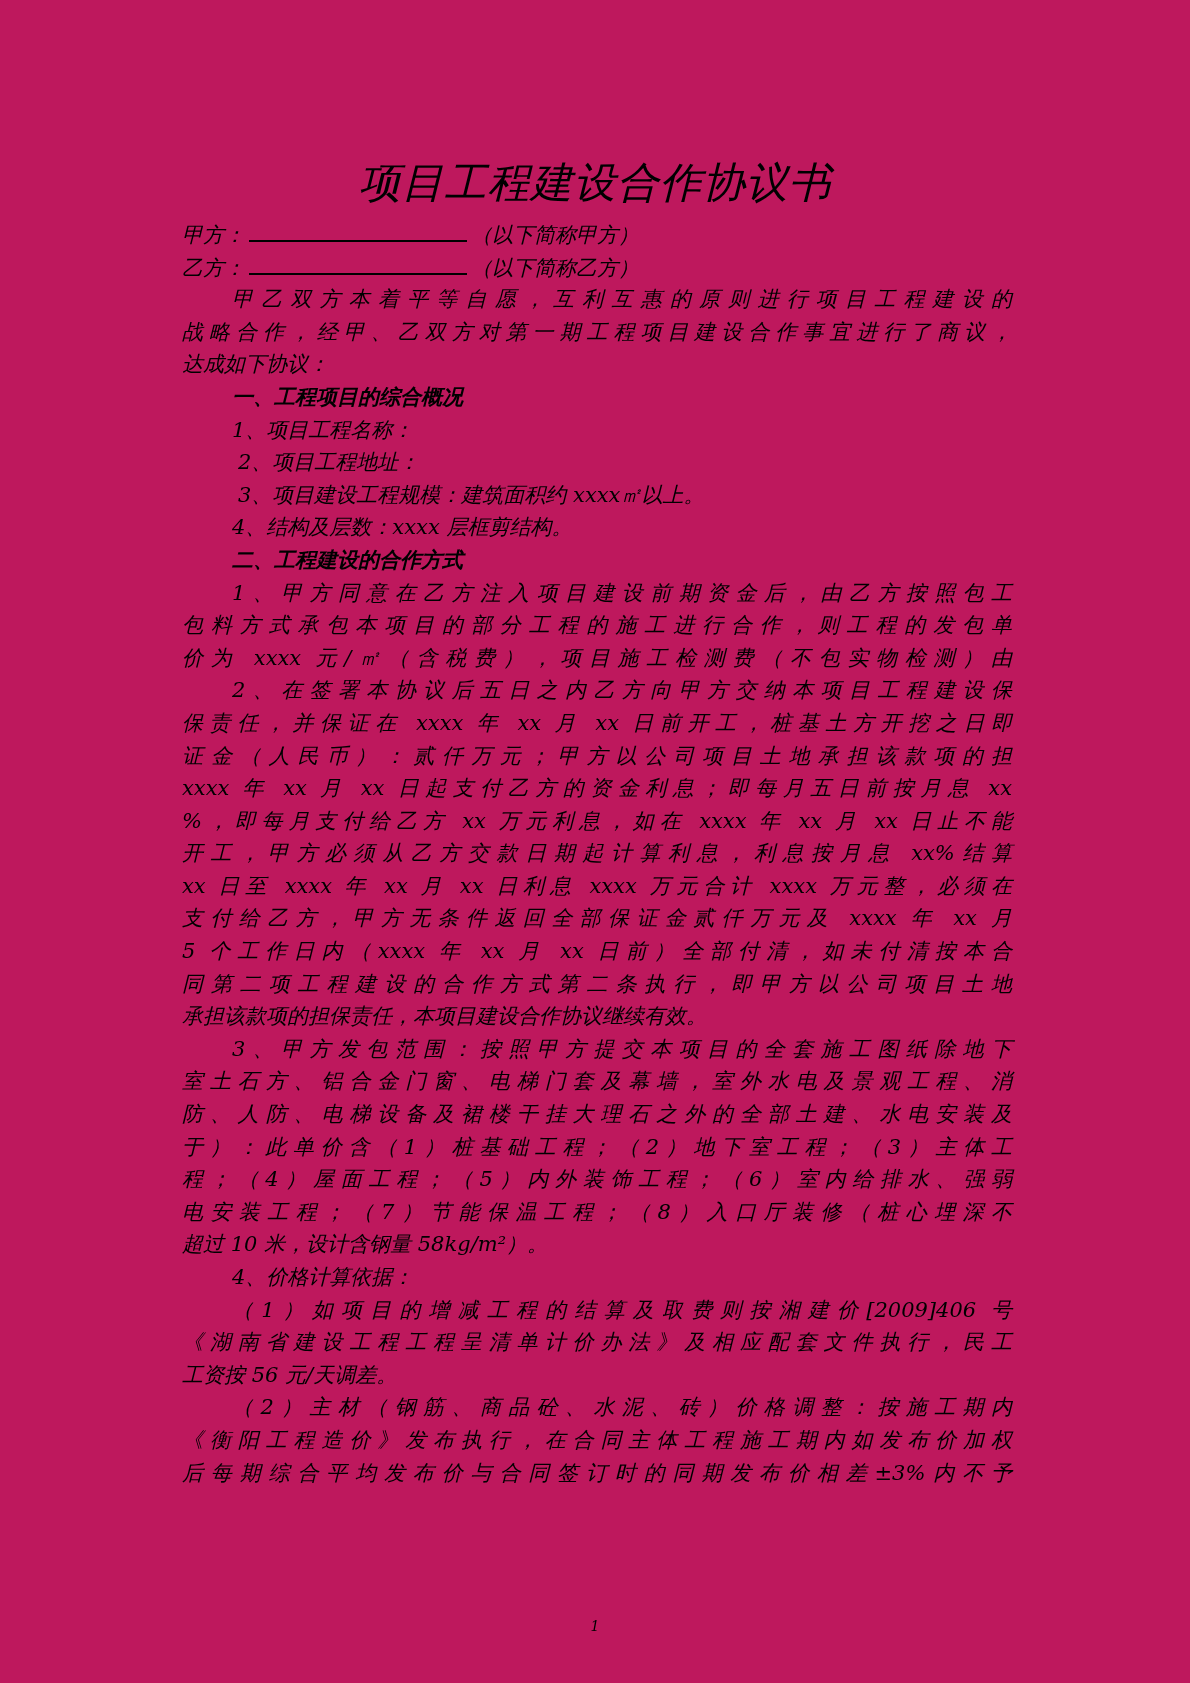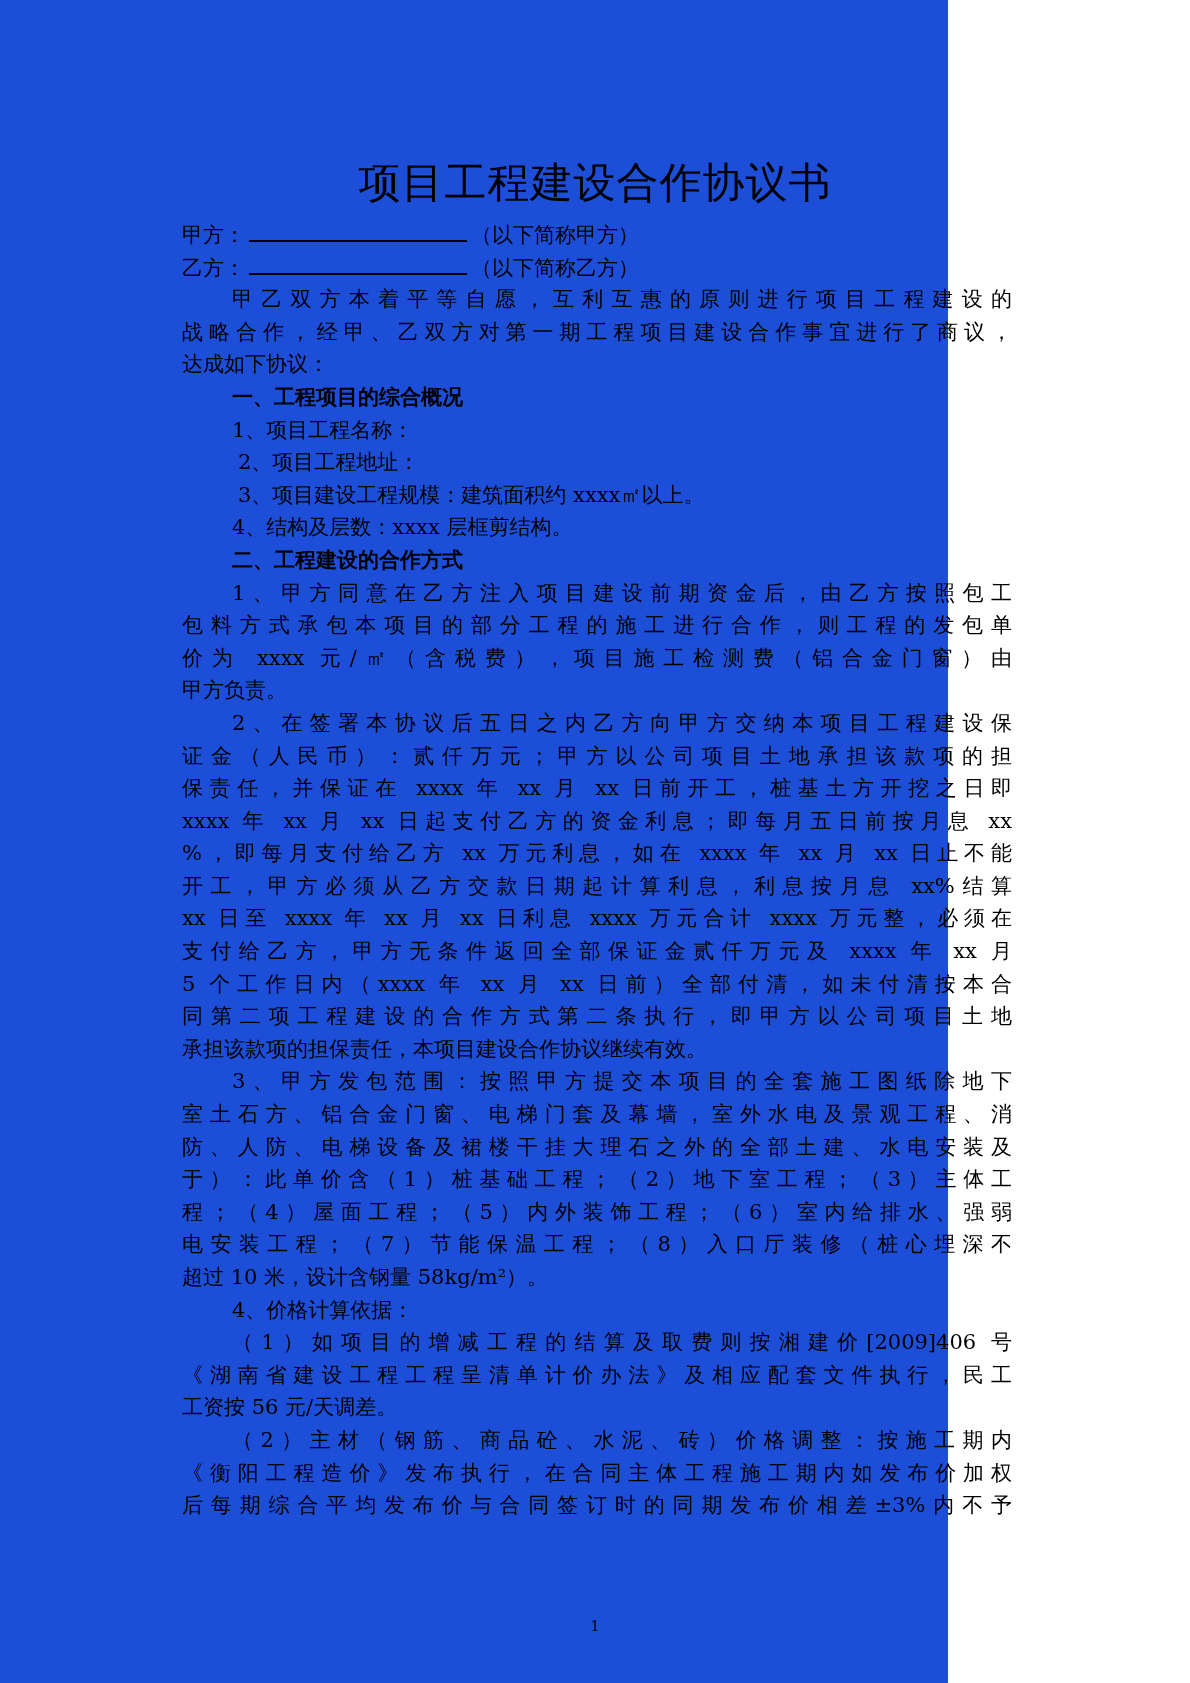--- a/index.html
+++ b/index.html
@@ -1,18 +1,18 @@
 <!DOCTYPE html>
 <html><head>
 <meta charset="utf-8">
 <style>
   html, body { margin: 0; padding: 0; background: #ffffff; }
   body { width: 1190px; height: 1683px; position: relative; overflow: hidden;
          font-family: "DejaVu Serif", "Liberation Serif", serif; color: #000; }
-  .page { position: absolute; left: 0; top: 0; width: 948px; height: 1683px; background: #1d4ed8; }
+  .page { position: absolute; left: 0; top: 0; width: 1190px; height: 1683px; background: #be185d; font-style: italic; }
   .title { position: absolute; left: 0; width: 1190px; top: 158px; text-align: center;
            font-family: "DejaVu Sans", "Liberation Sans", sans-serif; font-size: 42px; line-height: 50px; letter-spacing: 1px; }
   .body { position: absolute; left: 182px; top: 218px; width: 830px;
           font-size: 21px; line-height: 32.6px; }
   .line { white-space: nowrap; height: 32.6px; overflow: visible; }
   .justify { text-align: justify; text-align-last: justify; white-space: normal; }
   .indent { padding-left: 50px; }
   .indent1 { padding-left: 50px; }
   .indent2 { padding-left: 56px; }
   .heading { font-weight: bold; font-family: "DejaVu Sans", "Liberation Sans", sans-serif; }
@@ -40,26 +40,25 @@
     <div class="line indent heading">一、工程项目的综合概况</div>
     <div class="line indent1">1、项目工程名称：</div>
     <div class="line indent2">2、项目工程地址：</div>
     <div class="line indent2">3、项目建设工程规模：建筑面积约 xxxx㎡以上。</div>
     <div class="line indent1">4、结构及层数：xxxx 层框剪结构。</div>
 
     <div class="line indent heading">二、工程建设的合作方式</div>
 
     <div class="line justify indent">1、甲方同意在乙方注入项目建设前期资金后，由乙方按照包工</div>
     <div class="line justify">包料方式承包本项目的部分工程的施工进行合作，则工程的发包单</div>
-    <div class="line justify">价为 xxxx 元/㎡（含税费），项目施工检测费（铝合金门窗）由</div>
-    <div class="line">甲方负责。</div>
+    <div class="line justify">价为 xxxx 元/㎡（含税费），项目施工检测费（不包实物检测）由</div>
 
     <div class="line justify indent">2、在签署本协议后五日之内乙方向甲方交纳本项目工程建设保</div>
+    <div class="line justify">保责任，并保证在 xxxx 年 xx 月 xx 日前开工，桩基土方开挖之日即</div>
     <div class="line justify">证金（人民币）：贰仟万元；甲方以公司项目土地承担该款项的担</div>
-    <div class="line justify">保责任，并保证在 xxxx 年 xx 月 xx 日前开工，桩基土方开挖之日即</div>
     <div class="line justify">xxxx 年 xx 月 xx 日起支付乙方的资金利息；即每月五日前按月息 xx</div>
     <div class="line justify">%，即每月支付给乙方 xx 万元利息，如在 xxxx 年 xx 月 xx 日止不能</div>
     <div class="line justify">开工，甲方必须从乙方交款日期起计算利息，利息按月息 xx%结算</div>
     <div class="line justify">xx 日至 xxxx 年 xx 月 xx 日利息 xxxx 万元合计 xxxx 万元整，必须在</div>
     <div class="line justify">支付给乙方，甲方无条件返回全部保证金贰仟万元及 xxxx 年 xx 月</div>
     <div class="line justify">5 个工作日内（xxxx 年 xx 月 xx 日前）全部付清，如未付清按本合</div>
     <div class="line justify">同第二项工程建设的合作方式第二条执行，即甲方以公司项目土地</div>
     <div class="line">承担该款项的担保责任，本项目建设合作协议继续有效。</div>
 
     <div class="line justify indent">3、甲方发包范围：按照甲方提交本项目的全套施工图纸除地下</div>

